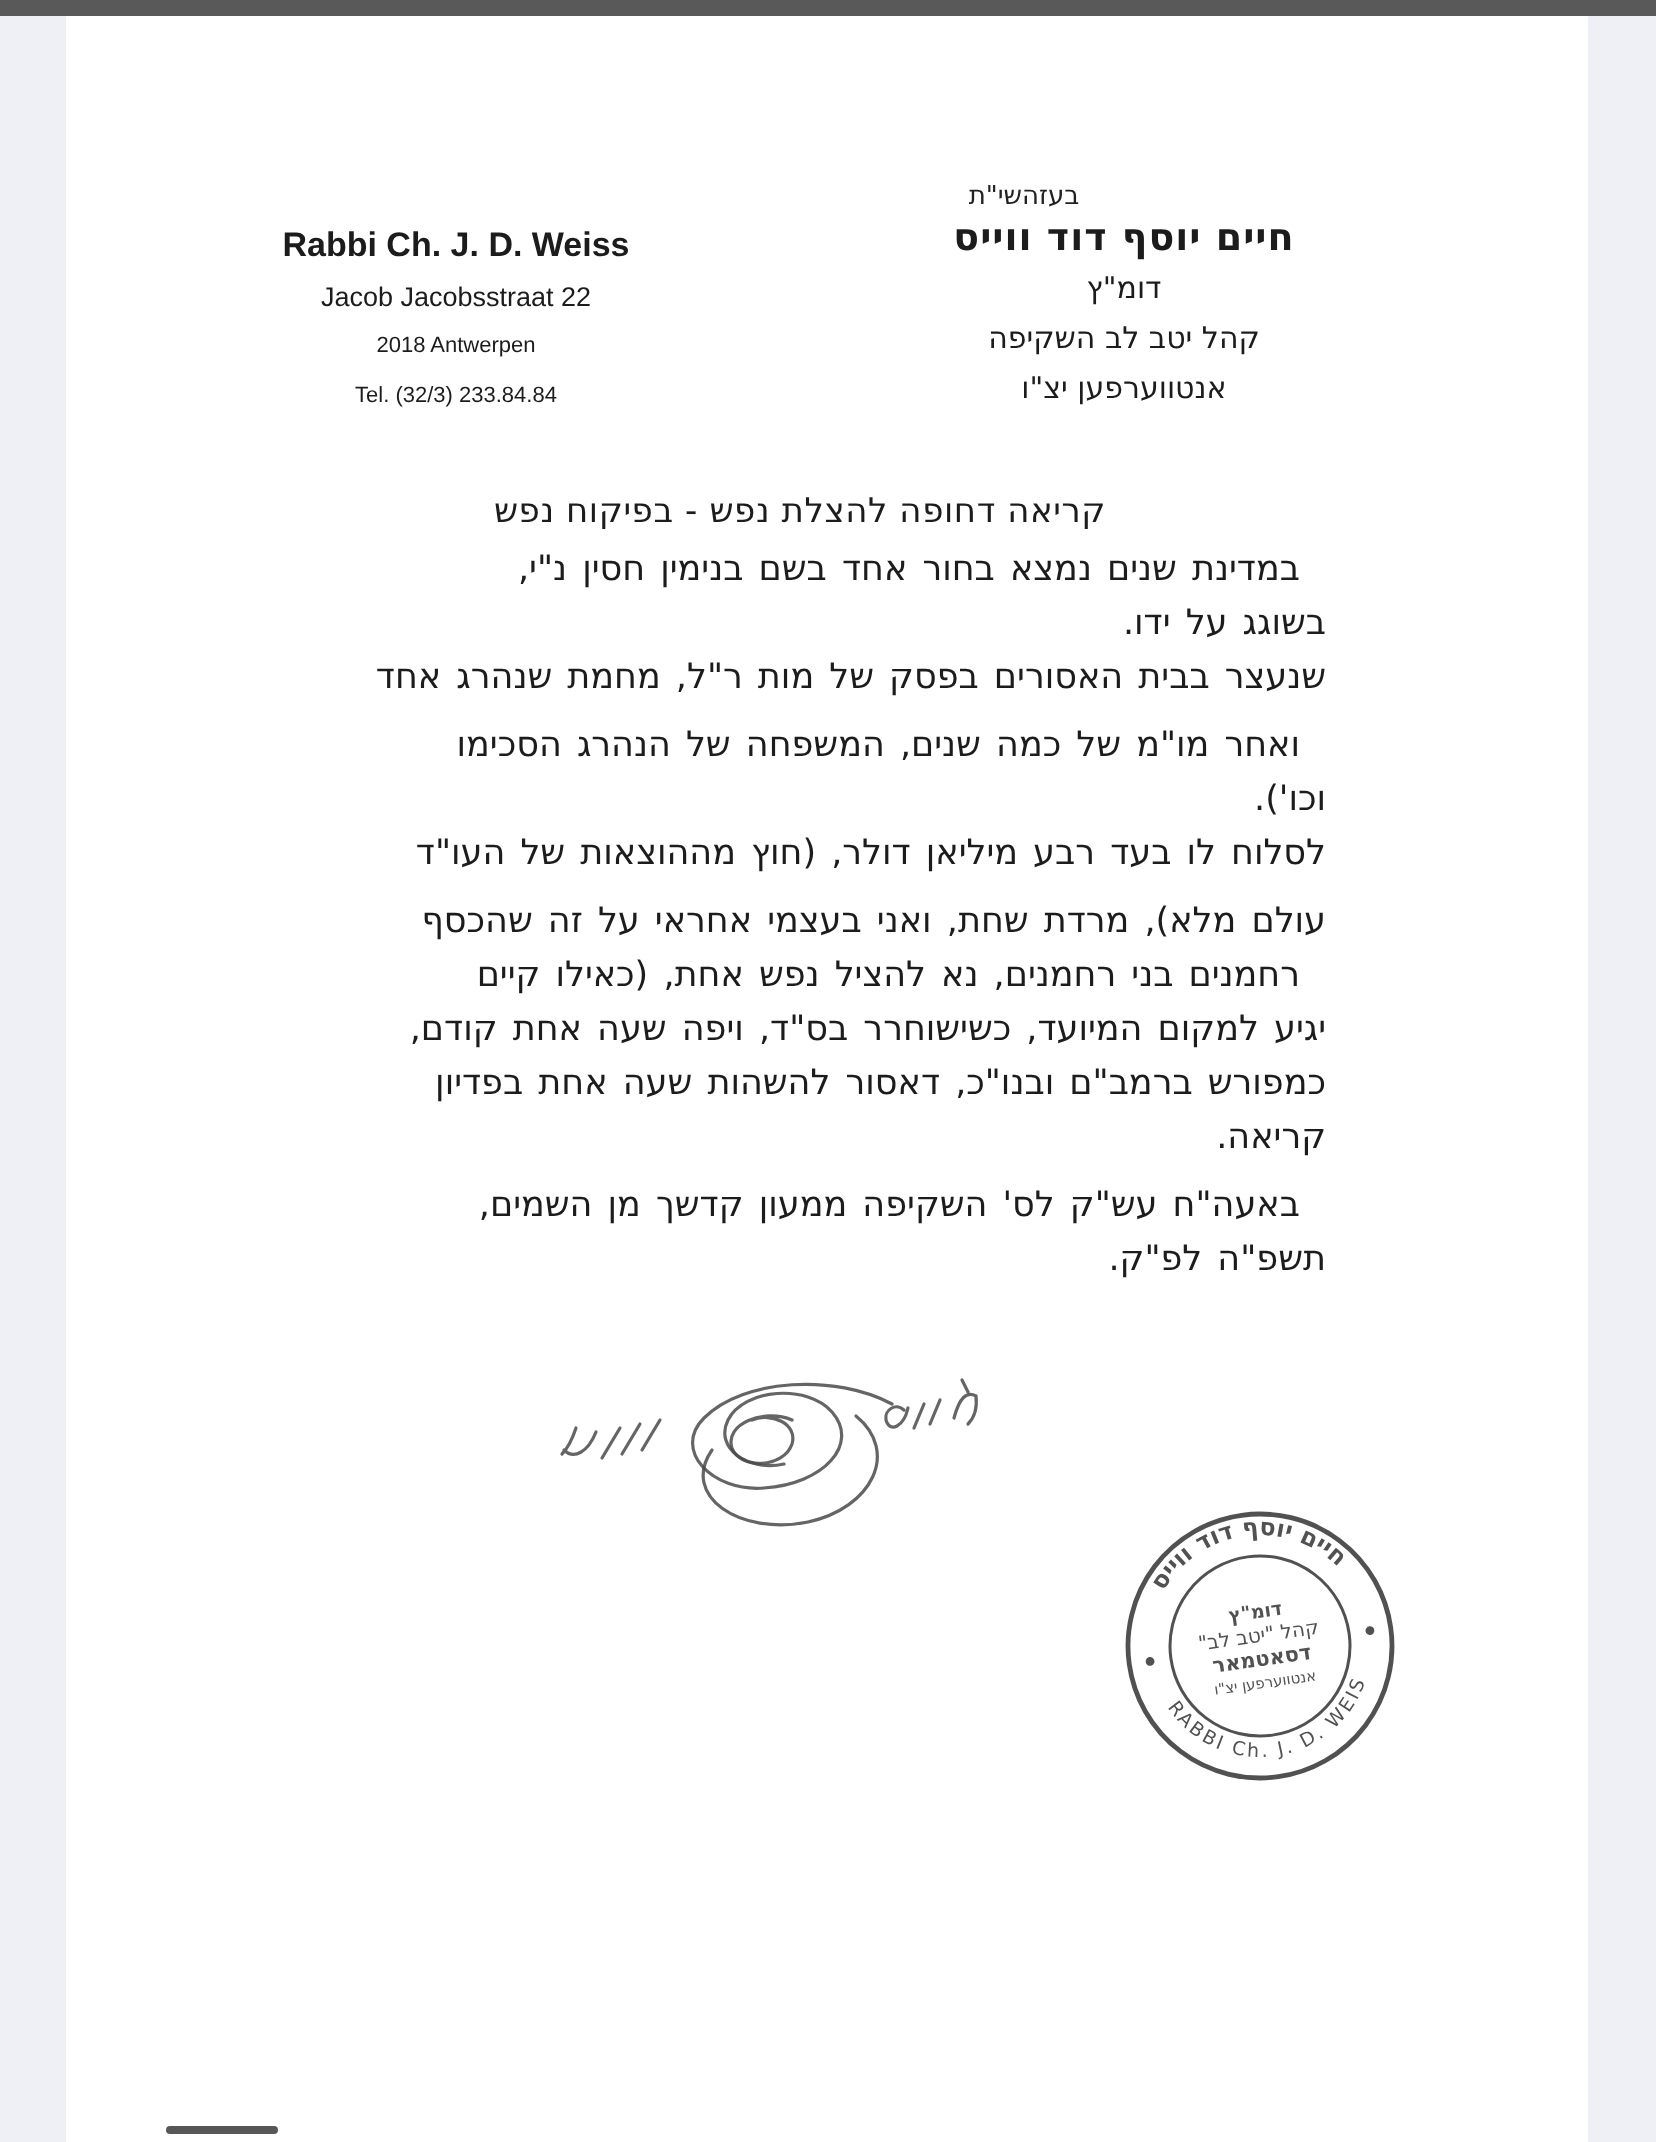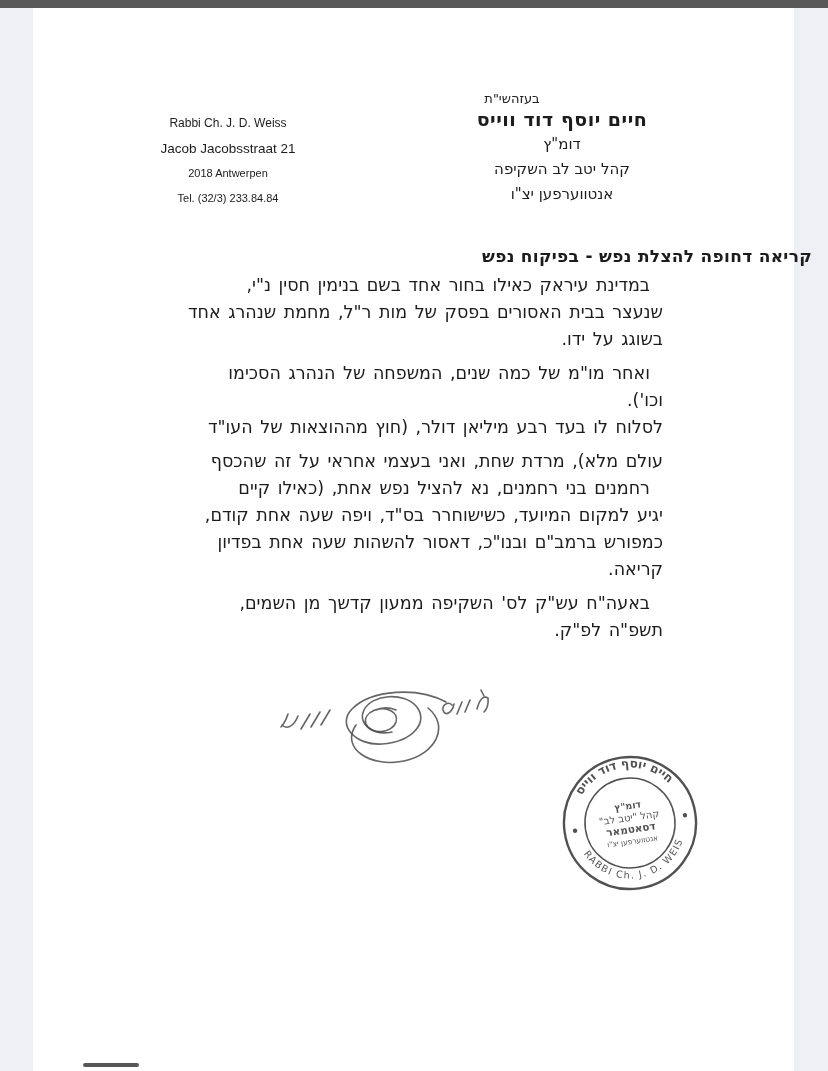--- a/index.html
+++ b/index.html
@@ -15,27 +15,27 @@
 
   .bismillah{
     position:absolute;top:83px;left:419px;width:120px;text-align:center;
     direction:rtl;font-size:13px;color:#222;
   }
   .hdr-he{position:absolute;top:98px;left:400px;width:258px;text-align:center;direction:rtl;}
   .hdr-he .he-name{font-size:19px;font-weight:bold;line-height:26px;letter-spacing:.5px;}
   .hdr-he .he-line{font-size:15px;line-height:25px;}
 
   .hdr-en{position:absolute;top:102px;left:60px;width:270px;text-align:center;font-family:"Liberation Sans",sans-serif;}
-  .hdr-en .en-name{font-size:12px;font-weight:normal;line-height:26px;}
+  .hdr-en .en-name{font-size:17px;font-weight:bold;line-height:26px;}
   .hdr-en .en-addr{font-size:13.5px;line-height:25px;}
   .hdr-en .en-line{font-size:11px;line-height:25px;}
 
   .title{
-    position:absolute;top:238px;left:0;width:734px;text-align:right;
-    direction:rtl;font-size:17px;font-weight:bold;letter-spacing:.3px;padding-left:45px;
+    position:absolute;top:238px;left:0;width:734px;text-align:center;
+    direction:rtl;font-size:17px;font-weight:normal;letter-spacing:.3px;
   }
   .body-block{
     position:absolute;top:264px;right:131px;width:533px;
     direction:rtl;text-align:right;font-size:17.5px;line-height:27px;word-spacing:2px;
   }
   .para{margin:0 0 0 0;padding:0;}
   .para + .para{margin-top:7px;}
   .line{white-space:nowrap;}
   .line.indent{padding-right:13px;}
 
@@ -62,32 +62,32 @@
 
   <div class="hdr-he">
     <div class="he-name">חיים יוסף דוד ווייס</div>
     <div class="he-line">דומ"ץ</div>
     <div class="he-line">קהל יטב לב השקיפה</div>
     <div class="he-line">אנטווערפען יצ"ו</div>
   </div>
 
   <div class="hdr-en">
     <div class="en-name">Rabbi Ch. J. D. Weiss</div>
-    <div class="en-addr">Jacob Jacobsstraat 21</div>
+    <div class="en-addr">Jacob Jacobsstraat 22</div>
     <div class="en-line">2018 Antwerpen</div>
     <div class="en-line">Tel. (32/3) 233.84.84</div>
   </div>
 
   <div class="title">קריאה דחופה להצלת נפש - בפיקוח נפש</div>
 
   <div class="body-block">
     <div class="para">
-      <div class="line indent">במדינת עיראק כאילו בחור אחד בשם בנימין חסין נ"י,</div>
+      <div class="line indent">במדינת שנים נמצא בחור אחד בשם בנימין חסין נ"י,</div>
+      <div class="line">בשוגג על ידו.</div>
       <div class="line">שנעצר בבית האסורים בפסק של מות ר"ל, מחמת שנהרג אחד</div>
-      <div class="line">בשוגג על ידו.</div>
     </div>
     <div class="para">
       <div class="line indent">ואחר מו"מ של כמה שנים, המשפחה של הנהרג הסכימו</div>
       <div class="line">וכו').</div>
       <div class="line">לסלוח לו בעד רבע מיליאן דולר, (חוץ מההוצאות של העו"ד</div>
     </div>
     <div class="para">
       <div class="line">עולם מלא), מרדת שחת, ואני בעצמי אחראי על זה שהכסף</div>
       <div class="line indent">רחמנים בני רחמנים, נא להציל נפש אחת, (כאילו קיים</div>
       <div class="line">יגיע למקום המיועד, כשישוחרר בס"ד, ויפה שעה אחת קודם,</div>

